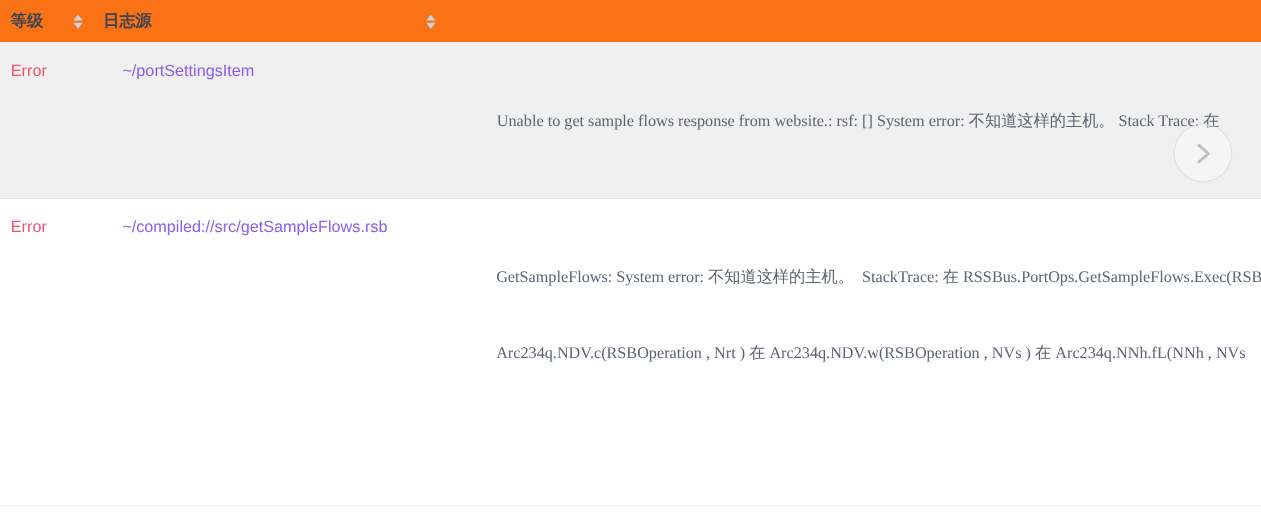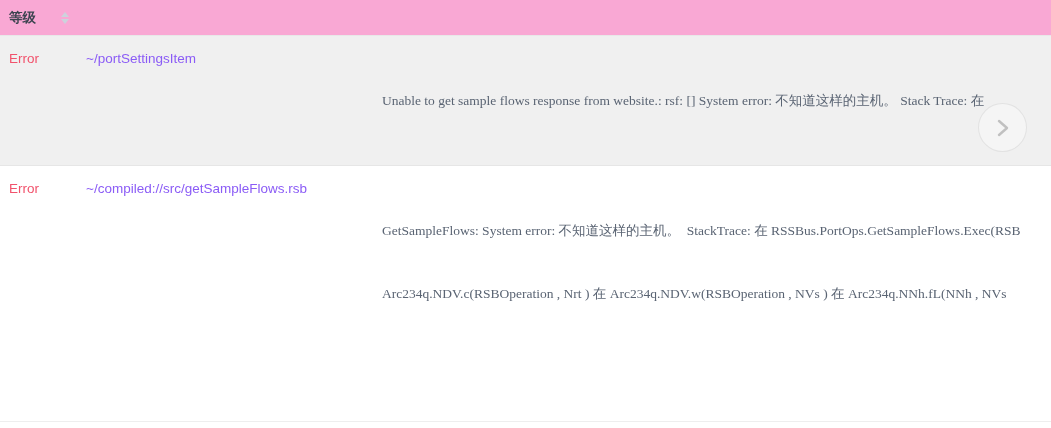--- a/index.html
+++ b/index.html
@@ -22,21 +22,21 @@
     box-sizing: border-box;
     overflow: hidden;
   }
 
   
   .thead {
     display: flex;
     align-items: center;
     height: 36px;
     border-bottom: 1px solid #e8e8e8;
-    background: #f9a8d4;
+    background: #f97316;
     box-sizing: border-box;
   }
   .th {
     display: flex;
     align-items: center;
     font-size: 13.5px;
     font-weight: bold;
     color: #3d4450;
     box-sizing: border-box;
     white-space: nowrap;
@@ -76,20 +76,21 @@
   .sorter-source { margin-left: 0px; }
 
   
   .tbody { background: #ffffff; }
 
   .row {
     display: flex;
     align-items: flex-start;
     box-sizing: border-box;
     border-bottom: 1px solid #eeeeee;
+    gap: 16px;
   }
   .row-alt { background: #f0f0f0; border-bottom: 1px solid #e6e6e6; }
   .row-plain { background: #ffffff; }
 
   .td {
     box-sizing: border-box;
     padding-top: 12px;
     padding-bottom: 12px;
     font-size: 13.5px;
     line-height: 21px;
@@ -140,20 +141,27 @@
 <div class="log-table">
 
   <div class="thead">
     <div class="th col-level">
       <span class="th-label">等级</span>
       <span class="sorter sorter-level">
         <span class="caret up"></span>
         <span class="caret down"></span>
       </span>
     </div>
+    <div class="th col-source">
+      <span class="th-label">日志源</span>
+      <span class="sorter sorter-source" style="margin-left:auto;margin-right:18px;">
+        <span class="caret up"></span>
+        <span class="caret down"></span>
+      </span>
+    </div>
   </div>
 
   <div class="tbody">
 
     <div class="row row-alt">
       <div class="td td-level">Error</div>
       <div class="td td-source">~/portSettingsItem</div>
       <div class="td td-message">
         <span class="msg-line">Unable to get sample flows response from website.: rsf: [] System error: 不知道这样的主机。 Stack Trace: 在</span>
       </div>

